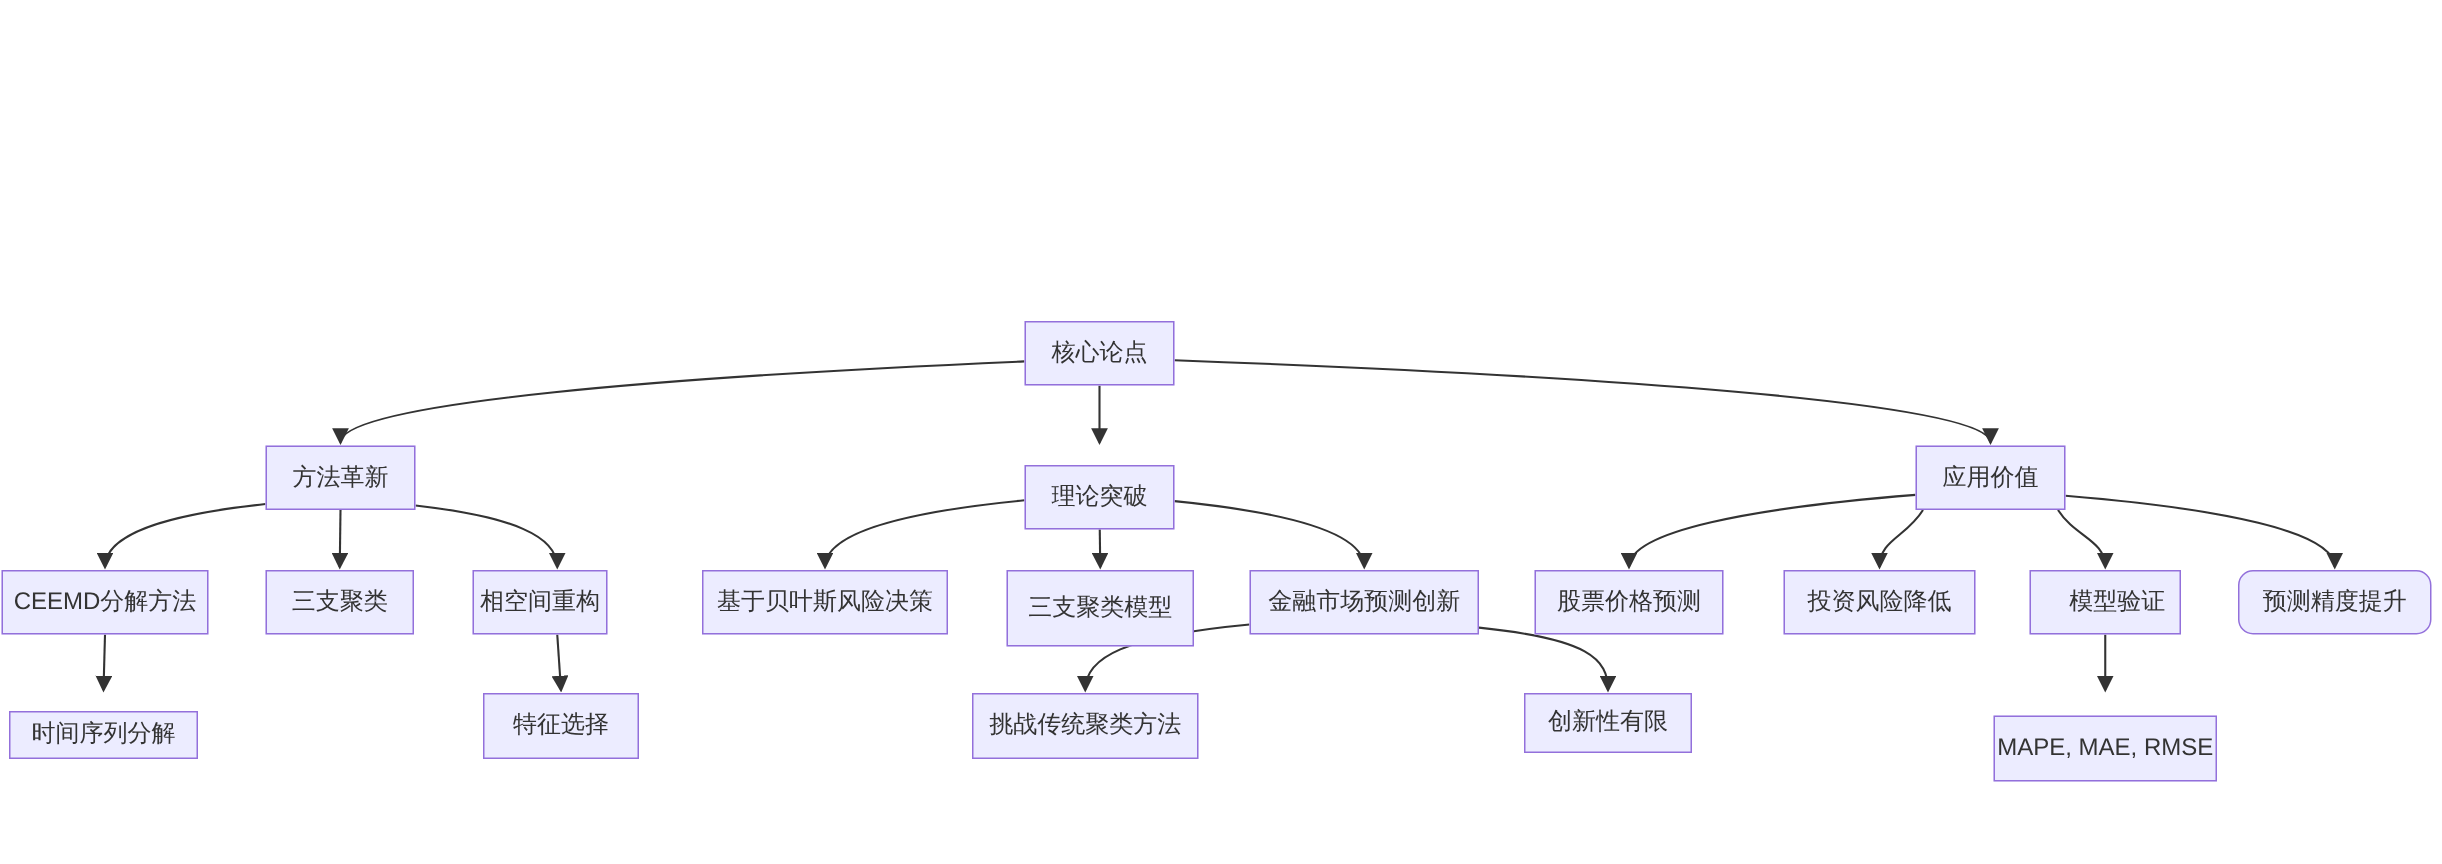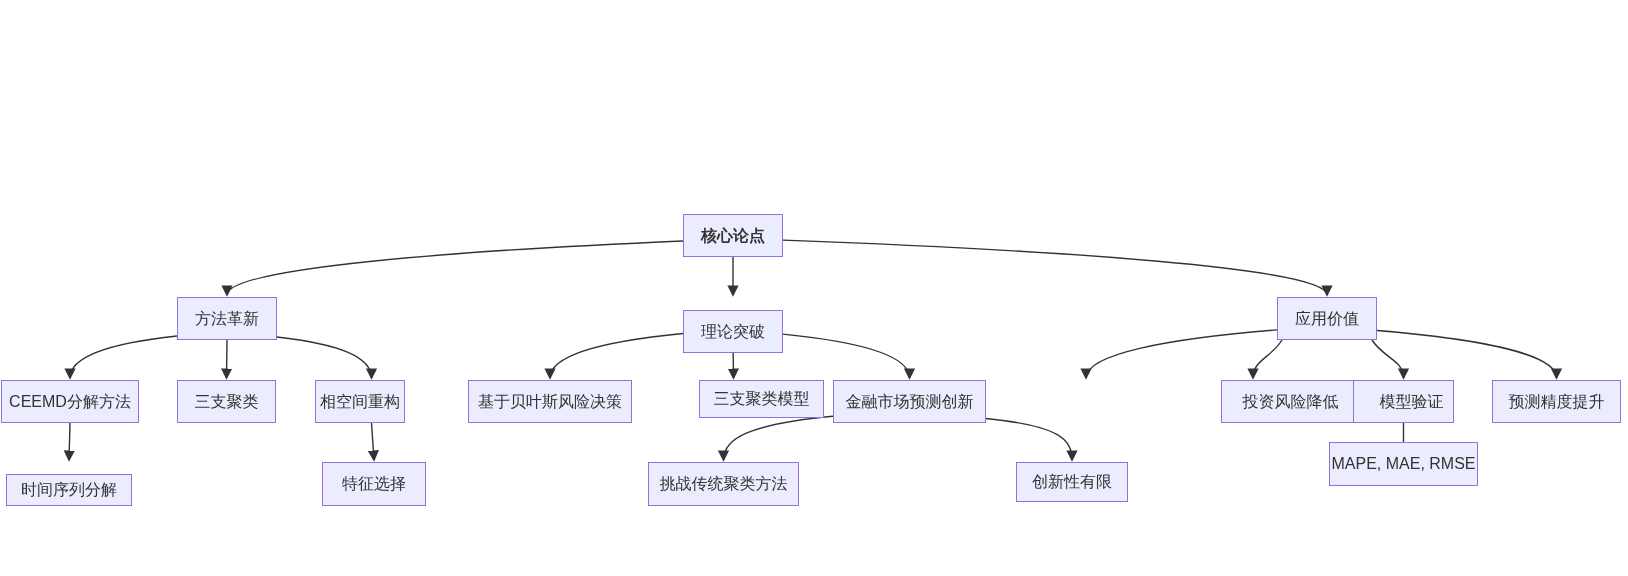--- a/index.html
+++ b/index.html
@@ -74,21 +74,21 @@
         <path class="edge" d="M1372,340 C1383.475,358 1403.5,360 1403.5,378" marker-end="url(#arrowhead)"></path>
         <path class="edge" d="M1377,330.4912854030501 C1480.275,339.0428540305011 1556.5,354.24564270152507 1556.5,378" marker-end="url(#arrowhead)"></path>
         <path class="edge" d="M70,423 L69,460" marker-end="url(#arrowhead)"></path>
         <path class="edge" d="M371.5,423 L374,460" marker-end="url(#arrowhead)"></path>
         <path class="edge" d="M833,416.2956989247312 C749.3,424.1624731182796 723.5,438.14784946236557 723.5,460" marker-end="url(#arrowhead)"></path>
         <path class="edge" d="M986,418.43538461538463 C1059.125,425.9170153846154 1072,439.21769230769235 1072,460" marker-end="url(#arrowhead)"></path>
         <path class="edge" d="M1403.5,423 L1403.5,460" marker-end="url(#arrowhead)"></path>
       </g>
   </svg>
   <div class="node-layer" id="node-layer">
-      <div class="node" style="left: 683px; top: 214px; width: 100px; height: 43px; font-weight: bold;">
+      <div class="node" style="left: 683px; top: 214px; width: 100px; height: 43px;">
         <span class="label">核心论点</span>
       </div>
       <div class="node" style="left: 177px; top: 297px; width: 100px; height: 43px;">
         <span class="label">方法革新</span>
       </div>
       <div class="node" style="left: 683px; top: 310px; width: 100px; height: 43px;">
         <span class="label">理论突破</span>
       </div>
       <div class="node" style="left: 1277px; top: 297px; width: 100px; height: 43px;">
         <span class="label">应用价值</span>
@@ -98,44 +98,47 @@
       </div>
       <div class="node" style="left: 177px; top: 380px; width: 99px; height: 43px;">
         <span class="label">三支聚类</span>
       </div>
       <div class="node" style="left: 315px; top: 380px; width: 90px; height: 43px;">
         <span class="label">相空间重构</span>
       </div>
       <div class="node" style="left: 468px; top: 380px; width: 164px; height: 43px; align-items: center;">
         <span class="label">基于贝叶斯风险决策</span>
       </div>
-      <div class="node" style="left: 671px; top: 380px; width: 125px; height: 38px; margin-left: 28px;">
+      <div class="node" style="left: 671px; top: 380px; width: 125px; height: 51px;">
         <span class="label">三支聚类模型</span>
       </div>
       <div class="node" style="left: 833px; top: 380px; width: 153px; height: 43px;">
         <span class="label">金融市场预测创新</span>
       </div>
-      <div class="node" style="left: 1189px; top: 380px; width: 139px; height: 43px; margin-left: 32px;">
+      <div class="node" style="left: 1023px; top: 380px; width: 126px; height: 43px;">
+        <span class="label">股票价格预测</span>
+      </div>
+      <div class="node" style="left: 1189px; top: 380px; width: 128px; height: 43px;">
         <span class="label">投资风险降低</span>
       </div>
       <div class="node" style="left: 1353px; top: 380px; width: 101px; height: 43px; padding-left: 16px;">
         <span class="label">模型验证</span>
       </div>
-      <div class="node" style="left: 1492px; top: 380px; width: 129px; height: 43px;">
+      <div class="node" style="left: 1492px; top: 380px; width: 129px; height: 43px; border-radius: 10px;">
         <span class="label">预测精度提升</span>
       </div>
       <div class="node" style="left: 6px; top: 474px; width: 126px; height: 32px;">
         <span class="label">时间序列分解</span>
       </div>
       <div class="node" style="left: 322px; top: 462px; width: 104px; height: 44px;">
         <span class="label">特征选择</span>
       </div>
       <div class="node" style="left: 648px; top: 462px; width: 151px; height: 44px;">
         <span class="label">挑战传统聚类方法</span>
       </div>
       <div class="node" style="left: 1016px; top: 462px; width: 112px; height: 40px;">
         <span class="label">创新性有限</span>
       </div>
-      <div class="node" style="left: 1329px; top: 442px; width: 149px; height: 44px;">
+      <div class="node" style="left: 1329px; top: 477px; width: 149px; height: 44px;">
         <span class="label">MAPE, MAE, RMSE</span>
       </div>
     </div>
 </div>
 
 </body></html>

